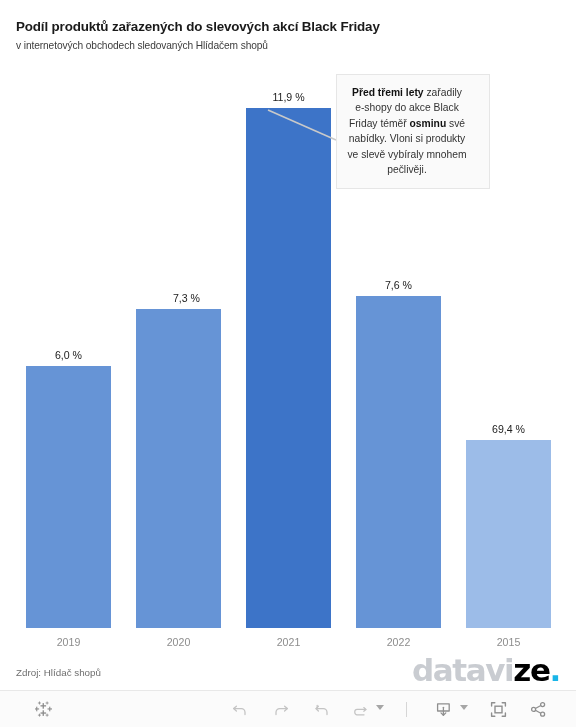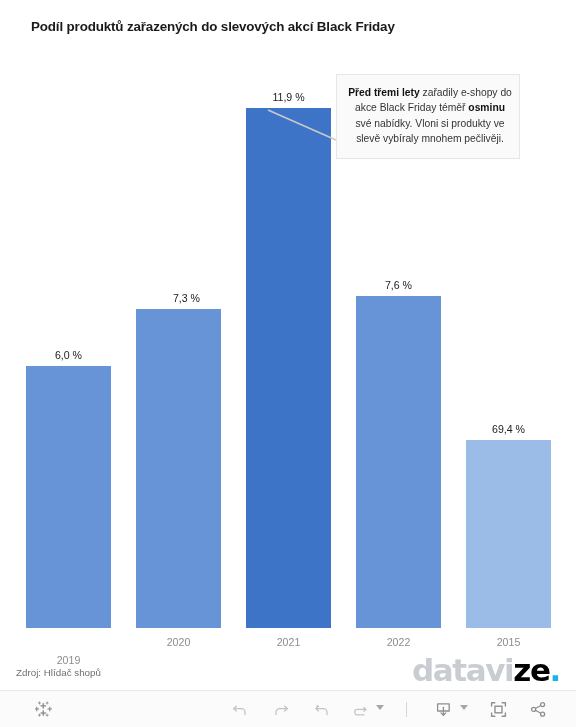--- a/index.html
+++ b/index.html
@@ -28,21 +28,20 @@
   
   .title {
     position: absolute;
     left: 16px;
     top: 19px;
     font-size: 13.4px;
     font-weight: bold;
     color: #1a1a1a;
     letter-spacing: -0.15px;
     white-space: nowrap;
-    margin-left: 15px;
   }
   .subtitle {
     position: absolute;
     left: 16px;
     top: 40px;
     font-size: 10.2px;
     font-weight: normal;
     color: #3c3c3c;
     letter-spacing: -0.1px;
     white-space: nowrap;
@@ -73,25 +72,25 @@
     color: #8d8d8d;
     text-align: center;
     white-space: nowrap;
   }
 
   
   #annotation {
     position: absolute;
     left: 336px;
     top: 74px;
-    width: 184px;
+    width: 154px;
     box-sizing: border-box;
     background: #fafafa;
     border: 1px solid #e6e6e6;
-    padding: 10px 6px 11px 10px;
+    padding: 10px 22px 11px 10px;
     text-align: center;
     font-size: 10.3px;
     line-height: 15.4px;
     color: #333333;
   }
   #annotation b { font-weight: bold; color: #111111; }
 
   .leader {
     position: absolute;
     left: 240px;
@@ -162,26 +161,27 @@
     cursor: pointer;
   }
   svg { display: block; }
 </style>
 </head>
 <body>
 
 <div id="viz">
 
   <div class="title">Podíl produktů zařazených do slevových akcí Black Friday</div>
+  <div class="subtitle">v internetových obchodech sledovaných Hlídačem shopů</div>
 
   <div id="plot">
 
   <div class="bar" title="2019: 6,0 %" style="left: 26px; top: 365.815px; width: 85px; height: 262.185px; background: rgb(102, 148, 214);"></div>
       <div class="bar-label" style="left: 26px; width: 85px; top: 348.815px;">6,0 %</div>
-      <div class="axis-label" style="left: 26px; width: 85px; top: 636px; margin-top: 18px;">2019</div>
+      <div class="axis-label" style="left: 26px; width: 85px; top: 636px;">2019</div>
       <div class="bar" title="2020: 7,3 %" style="left: 136px; top: 309.008px; width: 85px; height: 318.992px; background: rgb(102, 148, 214);"></div>
       <div class="bar-label" style="left: 144px; width: 85px; top: 292.008px;">7,3 %</div>
       <div class="axis-label" style="left: 136px; width: 85px; top: 636px;">2020</div>
       <div class="bar" title="2021: 11,9 %" style="left: 246px; top: 108px; width: 85px; height: 520px; background: rgb(61, 116, 200);"></div>
       <div class="bar-label" style="left: 246px; width: 85px; top: 91px;">11,9 %</div>
       <div class="axis-label" style="left: 246px; width: 85px; top: 636px;">2021</div>
       <div class="bar" title="2022: 7,6 %" style="left: 356px; top: 295.899px; width: 85px; height: 332.101px; background: rgb(102, 148, 214);"></div>
       <div class="bar-label" style="left: 356px; width: 85px; top: 278.899px;">7,6 %</div>
       <div class="axis-label" style="left: 356px; width: 85px; top: 636px;">2022</div>
       <div class="bar" title="2023: 4,3 %" style="left: 466px; top: 440.101px; width: 85px; height: 187.899px; background: rgb(156, 188, 232);"></div>

